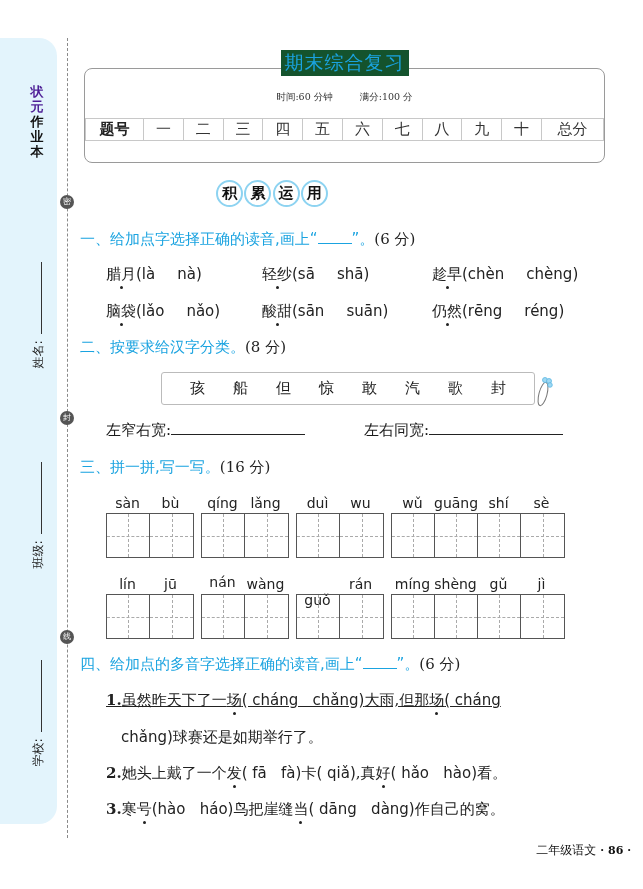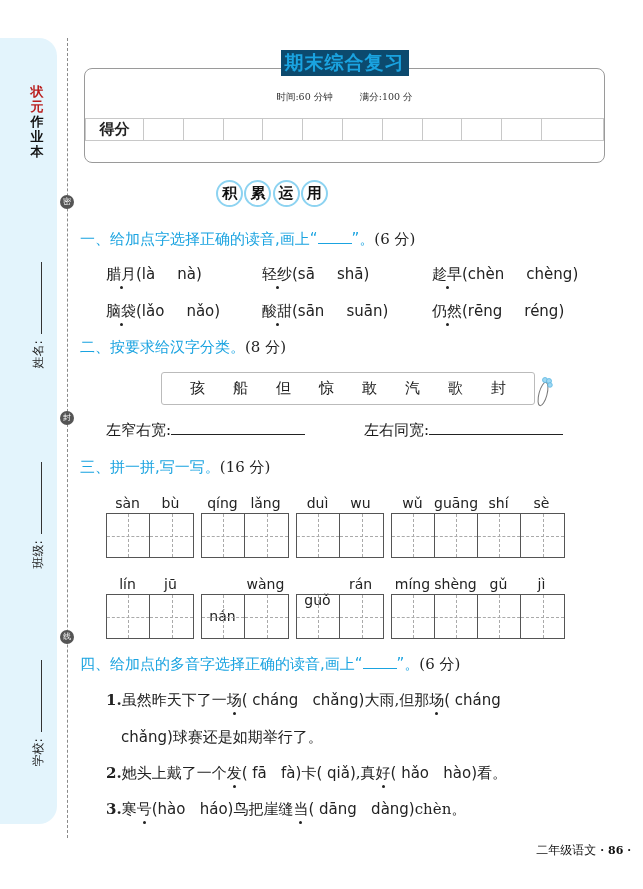--- a/index.html
+++ b/index.html
@@ -4,33 +4,33 @@
 <style>
   * { box-sizing: border-box; margin: 0; padding: 0; }
   html, body { width: 643px; height: 889px; background: #ffffff; overflow: hidden; }
   body { position: relative; font-family: "DejaVu Serif", "Liberation Serif", serif; color: #1a1a1a; }
 
   .side-band {
     position: absolute; left: 0; top: 38px; width: 57px; height: 786px;
     background: #e3f4fc; border-top-right-radius: 18px; border-bottom-right-radius: 18px;
   }
   .brand { position: absolute; left: 29px; top: 84px; width: 16px; font-family: "DejaVu Sans", sans-serif; font-weight: bold; font-size: 13px; line-height: 15px; text-align: center; }
-  .brand .b1 { color: #b91c1c; display: block; }
+  .brand .b1 { color: #4c1d95; display: block; }
   .brand .b2 { color: #111; display: block; }
 
   .side-field { position: absolute; left: 30px; width: 16px; font-family: "DejaVu Sans", sans-serif; font-size: 12px; color: #222; }
   .side-field .lbl { display: block; transform: rotate(-90deg); transform-origin: center; white-space: nowrap; width: 40px; margin-left: -12px; text-align: center; }
   .side-field .line { position: absolute; left: 11px; width: 1px; background: #333; }
 
   .dash-line { position: absolute; left: 67px; top: 38px; height: 800px; border-left: 1.5px dashed #8a8a8a; }
   .seal { position: absolute; left: 60px; width: 14px; height: 14px; border-radius: 50%; background: #555; color: #fff; font-family: "DejaVu Sans", sans-serif; font-size: 8px; line-height: 14px; text-align: center; }
 
   .header-box { position: absolute; left: 84px; top: 68px; width: 521px; height: 95px; border: 1.5px solid #9a9a9a; border-radius: 8px; }
   .title-wrap { position: absolute; left: 84px; top: 50px; width: 521px; text-align: center; }
-  .title { display: inline-block; background: #0c4a6e; padding: 0 4px; color: #1aa3e0; font-weight: bold; font-size: 19px; letter-spacing: 1px; position: relative; top: 0; }
+  .title { display: inline-block; background: #14532d; padding: 0 4px; color: #1aa3e0; font-weight: normal; font-size: 19px; letter-spacing: 1px; position: relative; top: 0; }
   .meta { position: absolute; left: 84px; top: 91px; width: 521px; text-align: center; font-size: 9.5px; color: #333; }
   .meta span { margin: 0 12px; }
 
   table.score { position: absolute; left: 85px; top: 118px; width: 519px; border-collapse: collapse; }
   table.score td { border: 1px solid #c8c8c8; height: 22px; text-align: center; font-size: 15px; color: #333; padding: 0; }
   table.score td.rowhead { font-family: "DejaVu Sans", sans-serif; font-weight: bold; width: 58px; color: #222; font-size: 15px; }
   table.score tr td:last-child { width: 62px; }
 
   .section-banner { position: absolute; left: 0; top: 180px; width: 544px; text-align: center; }
   .bubble { display: inline-block; width: 27px; height: 27px; border-radius: 50%; border: 2px solid #8dd3f1; background: #fff; font-family: "DejaVu Sans", sans-serif; font-weight: bold; font-size: 15px; line-height: 23px; text-align: center; margin: 0 -2px; color: #111; }
@@ -96,33 +96,33 @@
 <div class="title-wrap">
   <span class="title">期末综合复习</span>
 </div>
 <div class="meta">
   <span>时间:60 分钟</span>
   <span>满分:100 分</span>
 </div>
 
 <table class="score">
   <tbody>
-  <tr>
-    <td class="rowhead">得分</td>
-    <td></td>
-    <td></td>
-    <td></td>
-    <td></td>
-    <td></td>
-    <td></td>
-    <td></td>
-    <td></td>
-    <td></td>
-    <td></td>
-    <td></td>
+      <tr>
+    <td class="rowhead">题号</td>
+    <td>一</td>
+    <td>二</td>
+    <td>三</td>
+    <td>四</td>
+    <td>五</td>
+    <td>六</td>
+    <td>七</td>
+    <td>八</td>
+    <td>九</td>
+    <td>十</td>
+    <td>总分</td>
   </tr>
 </tbody>
   </table>
 
 <div class="section-banner">
   <span class="bubble">积</span>
   <span class="bubble">累</span>
   <span class="bubble">运</span>
   <span class="bubble">用</span>
 </div>
@@ -207,21 +207,21 @@
 </div>
 <div class="grid-group" style="left:391px;top:513px;">
   <div class="cell"></div>
     <div class="cell"></div>
     <div class="cell"></div>
     <div class="cell"></div>
 </div>
 
 <span class="py-label" style="left:106px;top:576px;">lín</span>
 <span class="py-label" style="left:149px;top:576px;text-align:center;">jū</span>
-<span class="py-label" style="left:201px;top:608px;">nán</span>
+<span class="py-label" style="left:201px;top:574px;">nán</span>
 <span class="py-label" style="left:244px;top:576px;">wàng</span>
 <span class="py-label" style="left:296px;top:592px;">guǒ</span>
 <span class="py-label" style="left:339px;top:576px;">rán</span>
 <span class="py-label" style="left:391px;top:576px;">míng</span>
 <span class="py-label" style="left:434px;top:576px;">shèng</span>
 <span class="py-label" style="left:477px;top:576px;">gǔ</span>
 <span class="py-label" style="left:520px;top:576px;">jì</span>
 
 <div class="grid-group" style="left:106px;top:594px;">
   <div class="cell"></div>
@@ -239,30 +239,30 @@
   <div class="cell"></div>
     <div class="cell"></div>
     <div class="cell"></div>
     <div class="cell"></div>
 </div>
 
 <div class="q-title" style="top:655px;">
   <span>四、给加点的多音字选择正确的读音,画上“</span><span class="blank"></span><span>”。</span><span class="pts">(6 分)</span>
 </div>
 
-<div class="sent" style="top:691px;">
+<div class="sent" style="top:691px;text-decoration:underline;">
   <b>1.</b><span>虽然昨天下了一</span><span class="dot">场</span><span class="py" style="white-space:pre;">( cháng   chǎng)</span><span>大雨,但那</span><span class="dot">场</span><span class="py">( cháng</span>
 </div>
 <div class="sent" style="top:728px;left:121px;">
   <span class="py">chǎng)</span><span>球赛还是如期举行了。</span>
 </div>
 
 <div class="sent" style="top:764px;">
   <b>2.</b><span>她头上戴了一个</span><span class="dot">发</span><span class="py" style="white-space:pre;">( fā   fà)</span><span>卡</span><span class="py">( qiǎ)</span><span>,真</span><span class="dot">好</span><span class="py" style="white-space:pre;">( hǎo   hào)</span><span>看。</span>
 </div>
 
 <div class="sent" style="top:800px;">
-  <b>3.</b><span>寒</span><span class="dot">号</span><span class="py" style="white-space:pre;">(hào   háo)</span><span>鸟把崖缝</span><span class="dot">当</span><span class="py" style="white-space:pre;">( dāng   dàng)</span><span>chèn。</span>
+  <b>3.</b><span>寒</span><span class="dot">号</span><span class="py" style="white-space:pre;">(hào   háo)</span><span>鸟把崖缝</span><span class="dot">当</span><span class="py" style="white-space:pre;">( dāng   dàng)</span><span>作自己的窝。</span>
 </div>
 
 <div class="footer">
   <span>二年级语文</span><span class="pg">· 86 ·</span>
 </div>
 
 </body></html>

